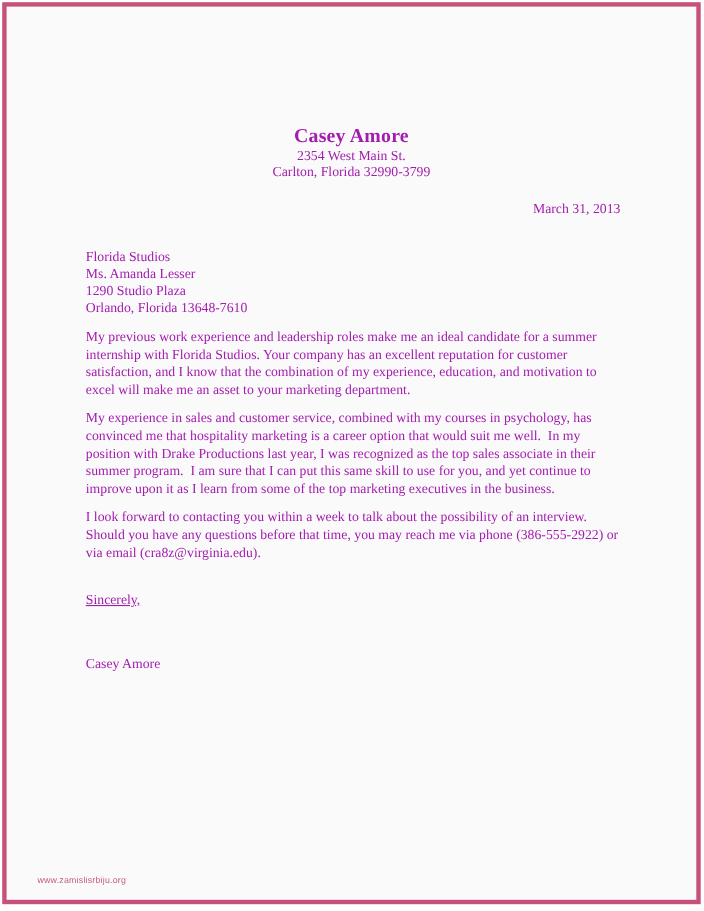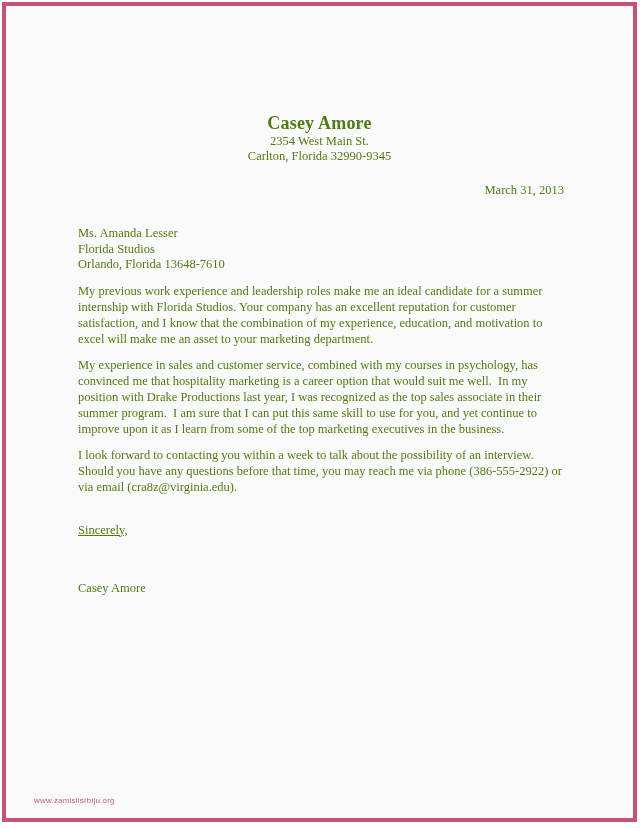--- a/index.html
+++ b/index.html
@@ -15,21 +15,21 @@
     top: 2px;
     left: 2px;
     right: 3px;
     bottom: 6px;
     border: 4px solid #c6527b;
     background: #fbfafa;
     box-sizing: border-box;
     overflow: hidden;
   }
   .letter {
-    color: #4d7c0f;
+    color: #a21caf;
     font-size: 12.5px;
     line-height: 16px;
   }
   .letterhead {
     padding-top: 106px;
     text-align: center;
   }
   .sender-name {
     font-size: 18px;
     font-weight: bold;
@@ -82,29 +82,30 @@
 </style>
 </head>
 <body>
 
 <div class="page-frame">
   <div class="letter">
 
     <div class="letterhead">
       <div class="sender-name">Casey Amore</div>
       <div class="sender-addr">2354 West Main St.</div>
-      <div class="sender-addr">Carlton, Florida  32990-9345</div>
+      <div class="sender-addr">Carlton, Florida  32990-3799</div>
     </div>
 
     <div class="body-col">
       <div class="date-line">March 31, 2013</div>
 
       <div class="recipient-block">
+        <div>Florida Studios</div>
         <div>Ms. Amanda Lesser</div>
-        <div>Florida Studios</div>
+        <div>1290 Studio Plaza</div>
         <div>Orlando, Florida 13648-7610</div>
       </div>
 
 
       <p class="para">My previous work experience and leadership roles make me an ideal candidate for a summer internship with Florida Studios. Your company has an excellent reputation for customer satisfaction, and I know that the combination of my experience, education, and motivation to excel will make me an asset to your marketing department.</p>
       <p class="para">My experience in sales and customer service, combined with my courses in psychology, has convinced me that hospitality marketing is a career option that would suit me well.  In my position with Drake Productions last year, I was recognized as the top sales associate in their summer program.  I am sure that I can put this same skill to use for you, and yet continue to improve upon it as I learn from some of the top marketing executives in the business.</p>
       <p class="para">I look forward to contacting you within a week to talk about the possibility of an interview. Should you have any questions before that time, you may reach me via phone (386-555-2922) or via email (cra8z@virginia.edu).</p>
 
 
       <div class="closing">Sincerely,</div>

